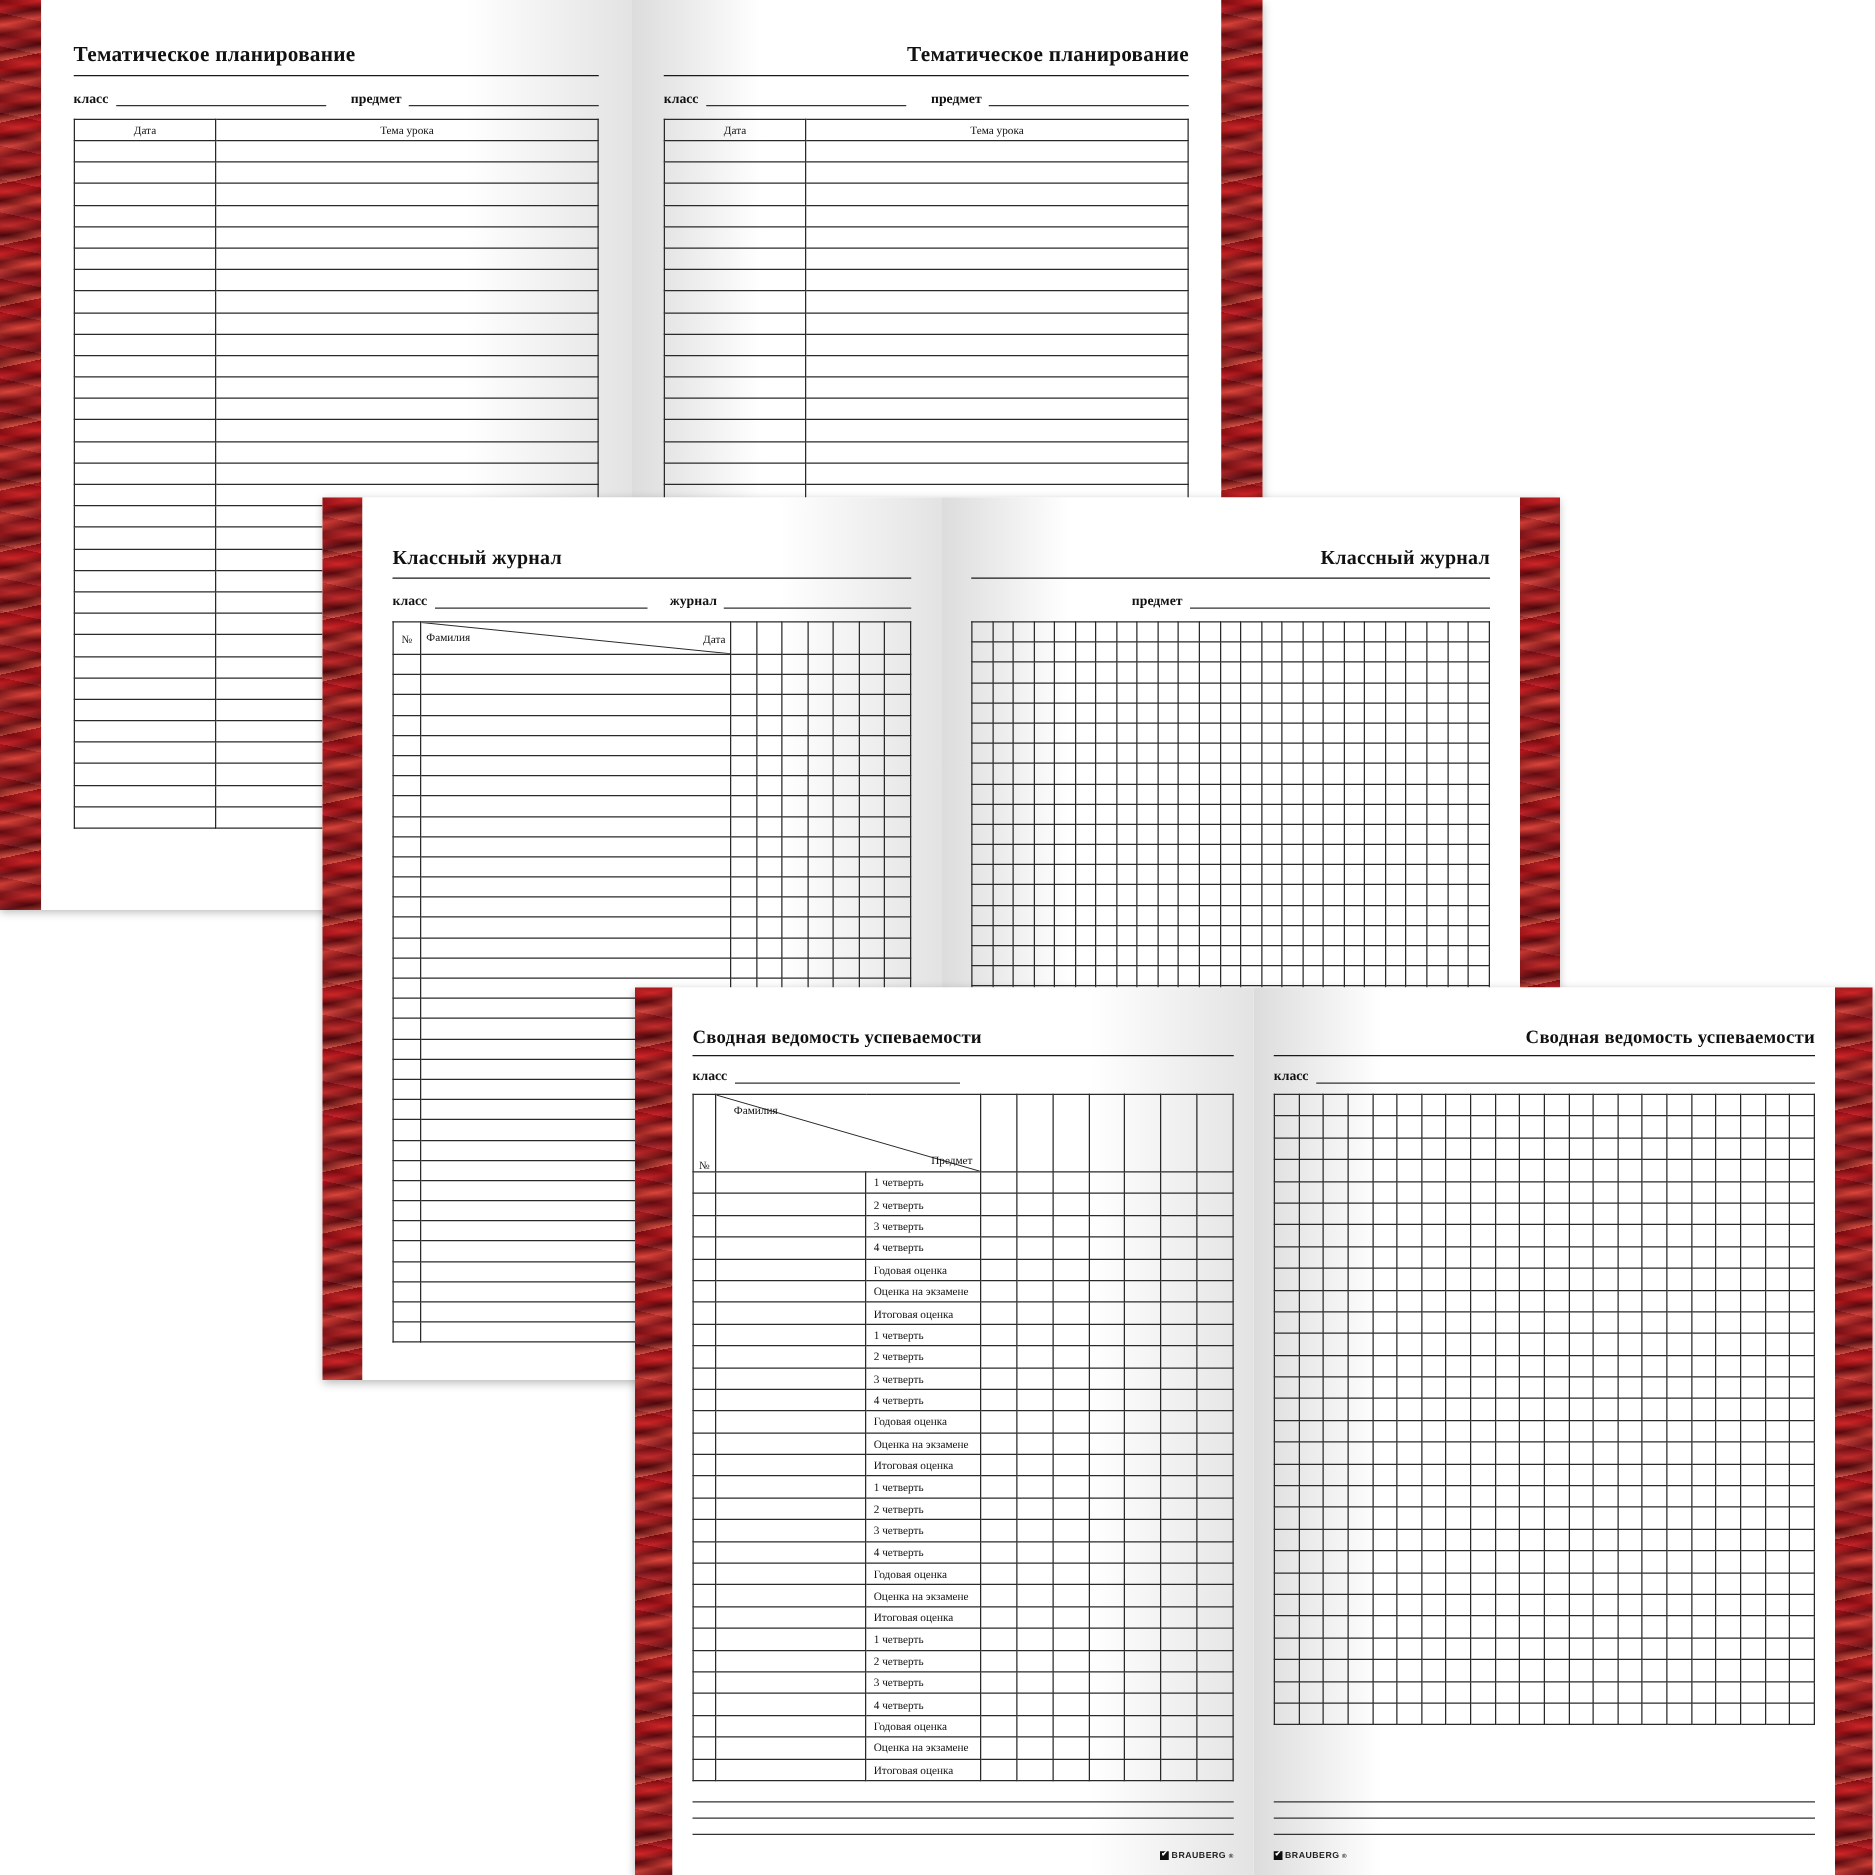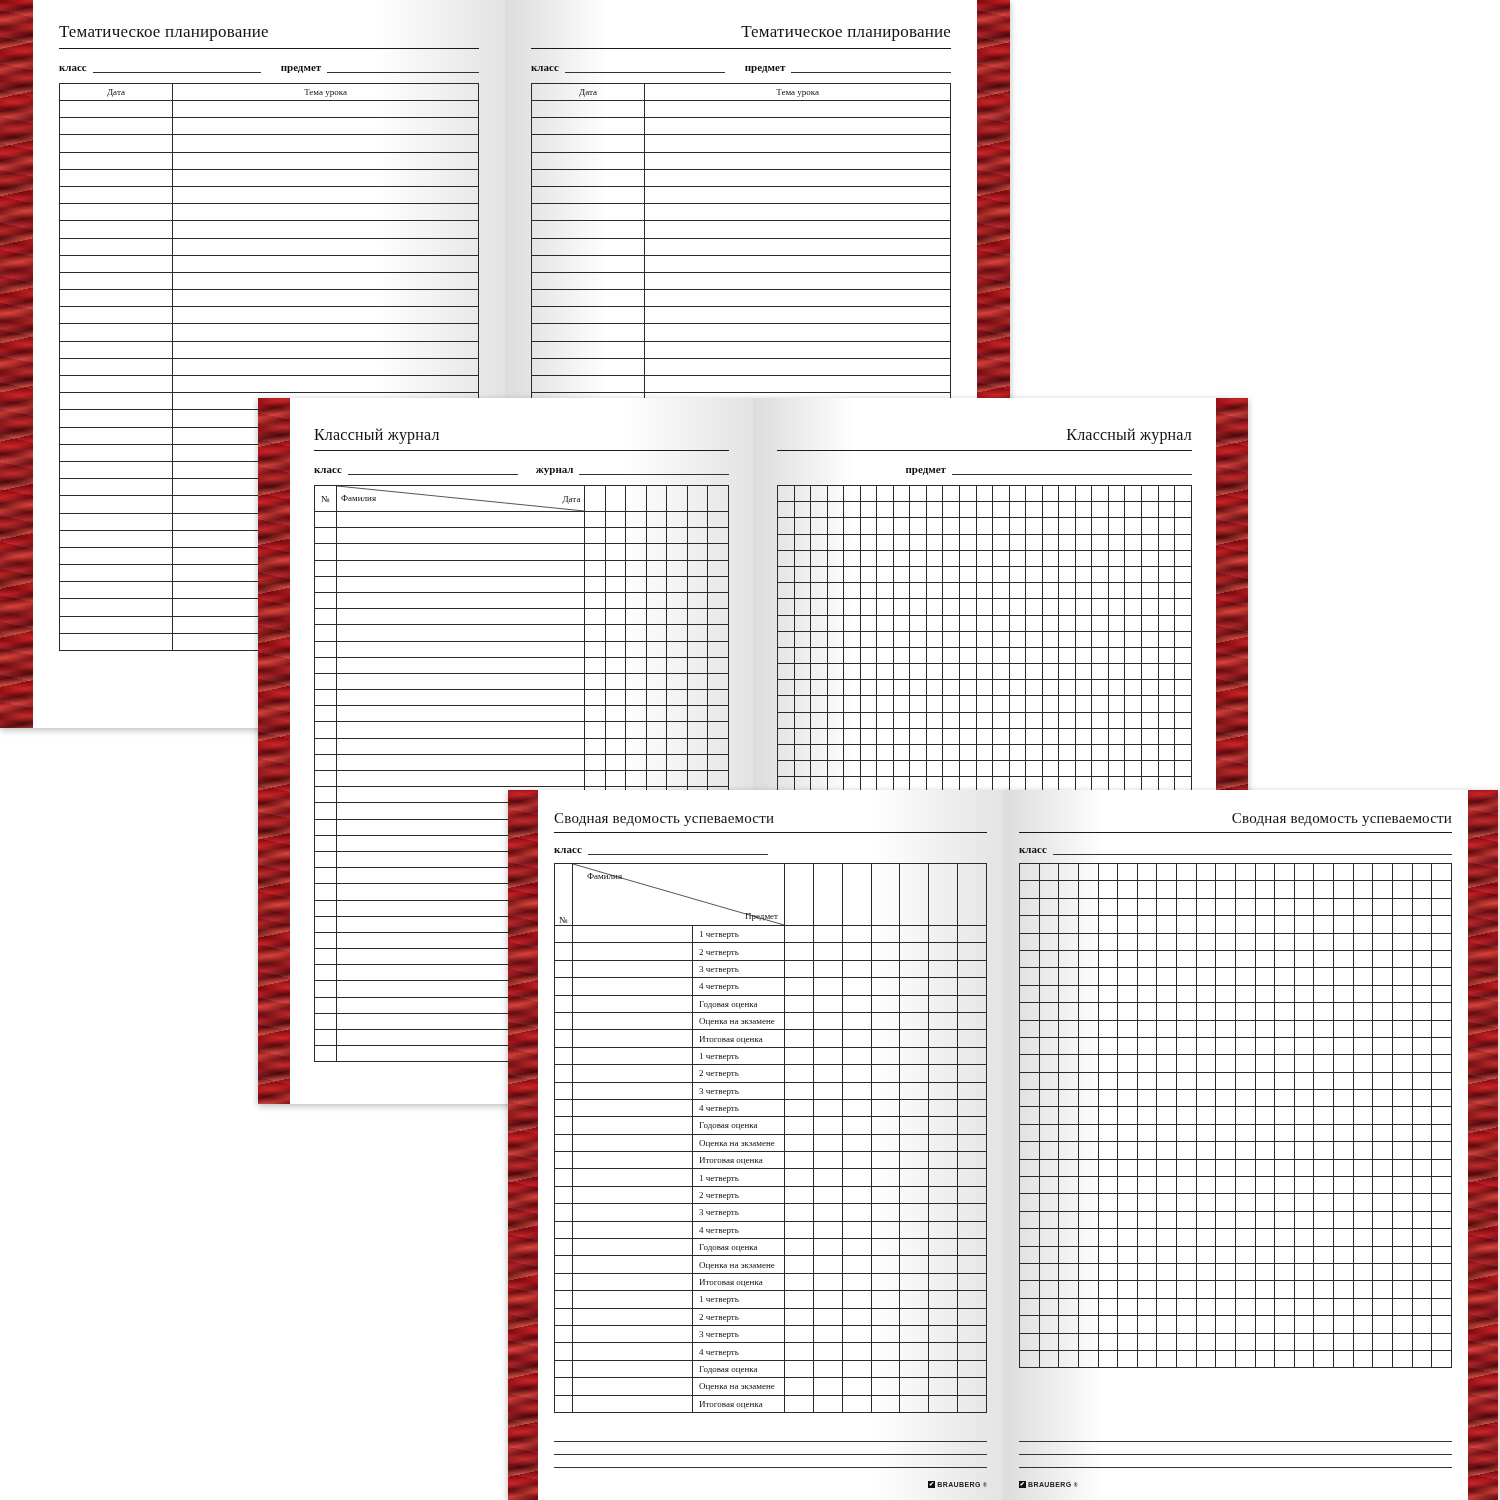--- a/index.html
+++ b/index.html
@@ -49,23 +49,24 @@
     overflow: hidden;
   }
   .page.left {
     background: linear-gradient(to right, #ffffff 0%, #ffffff 72%, #e3e3e3 100%);
   }
   .page.right {
     background: linear-gradient(to left, #ffffff 0%, #ffffff 78%, #dcdcdc 100%);
   }
 
   .title {
-    font-weight: normal;
+    font-weight: bold;
     letter-spacing: 0.2px;
     color: #111;
+    margin-top: 12px;
   }
   .rule {
     border-bottom: 1px solid #1a1a1a;
   }
   .thinrule {
     border-bottom: 1px solid #333;
   }
   .lbl {
     font-weight: bold;
     font-size: 11px;

